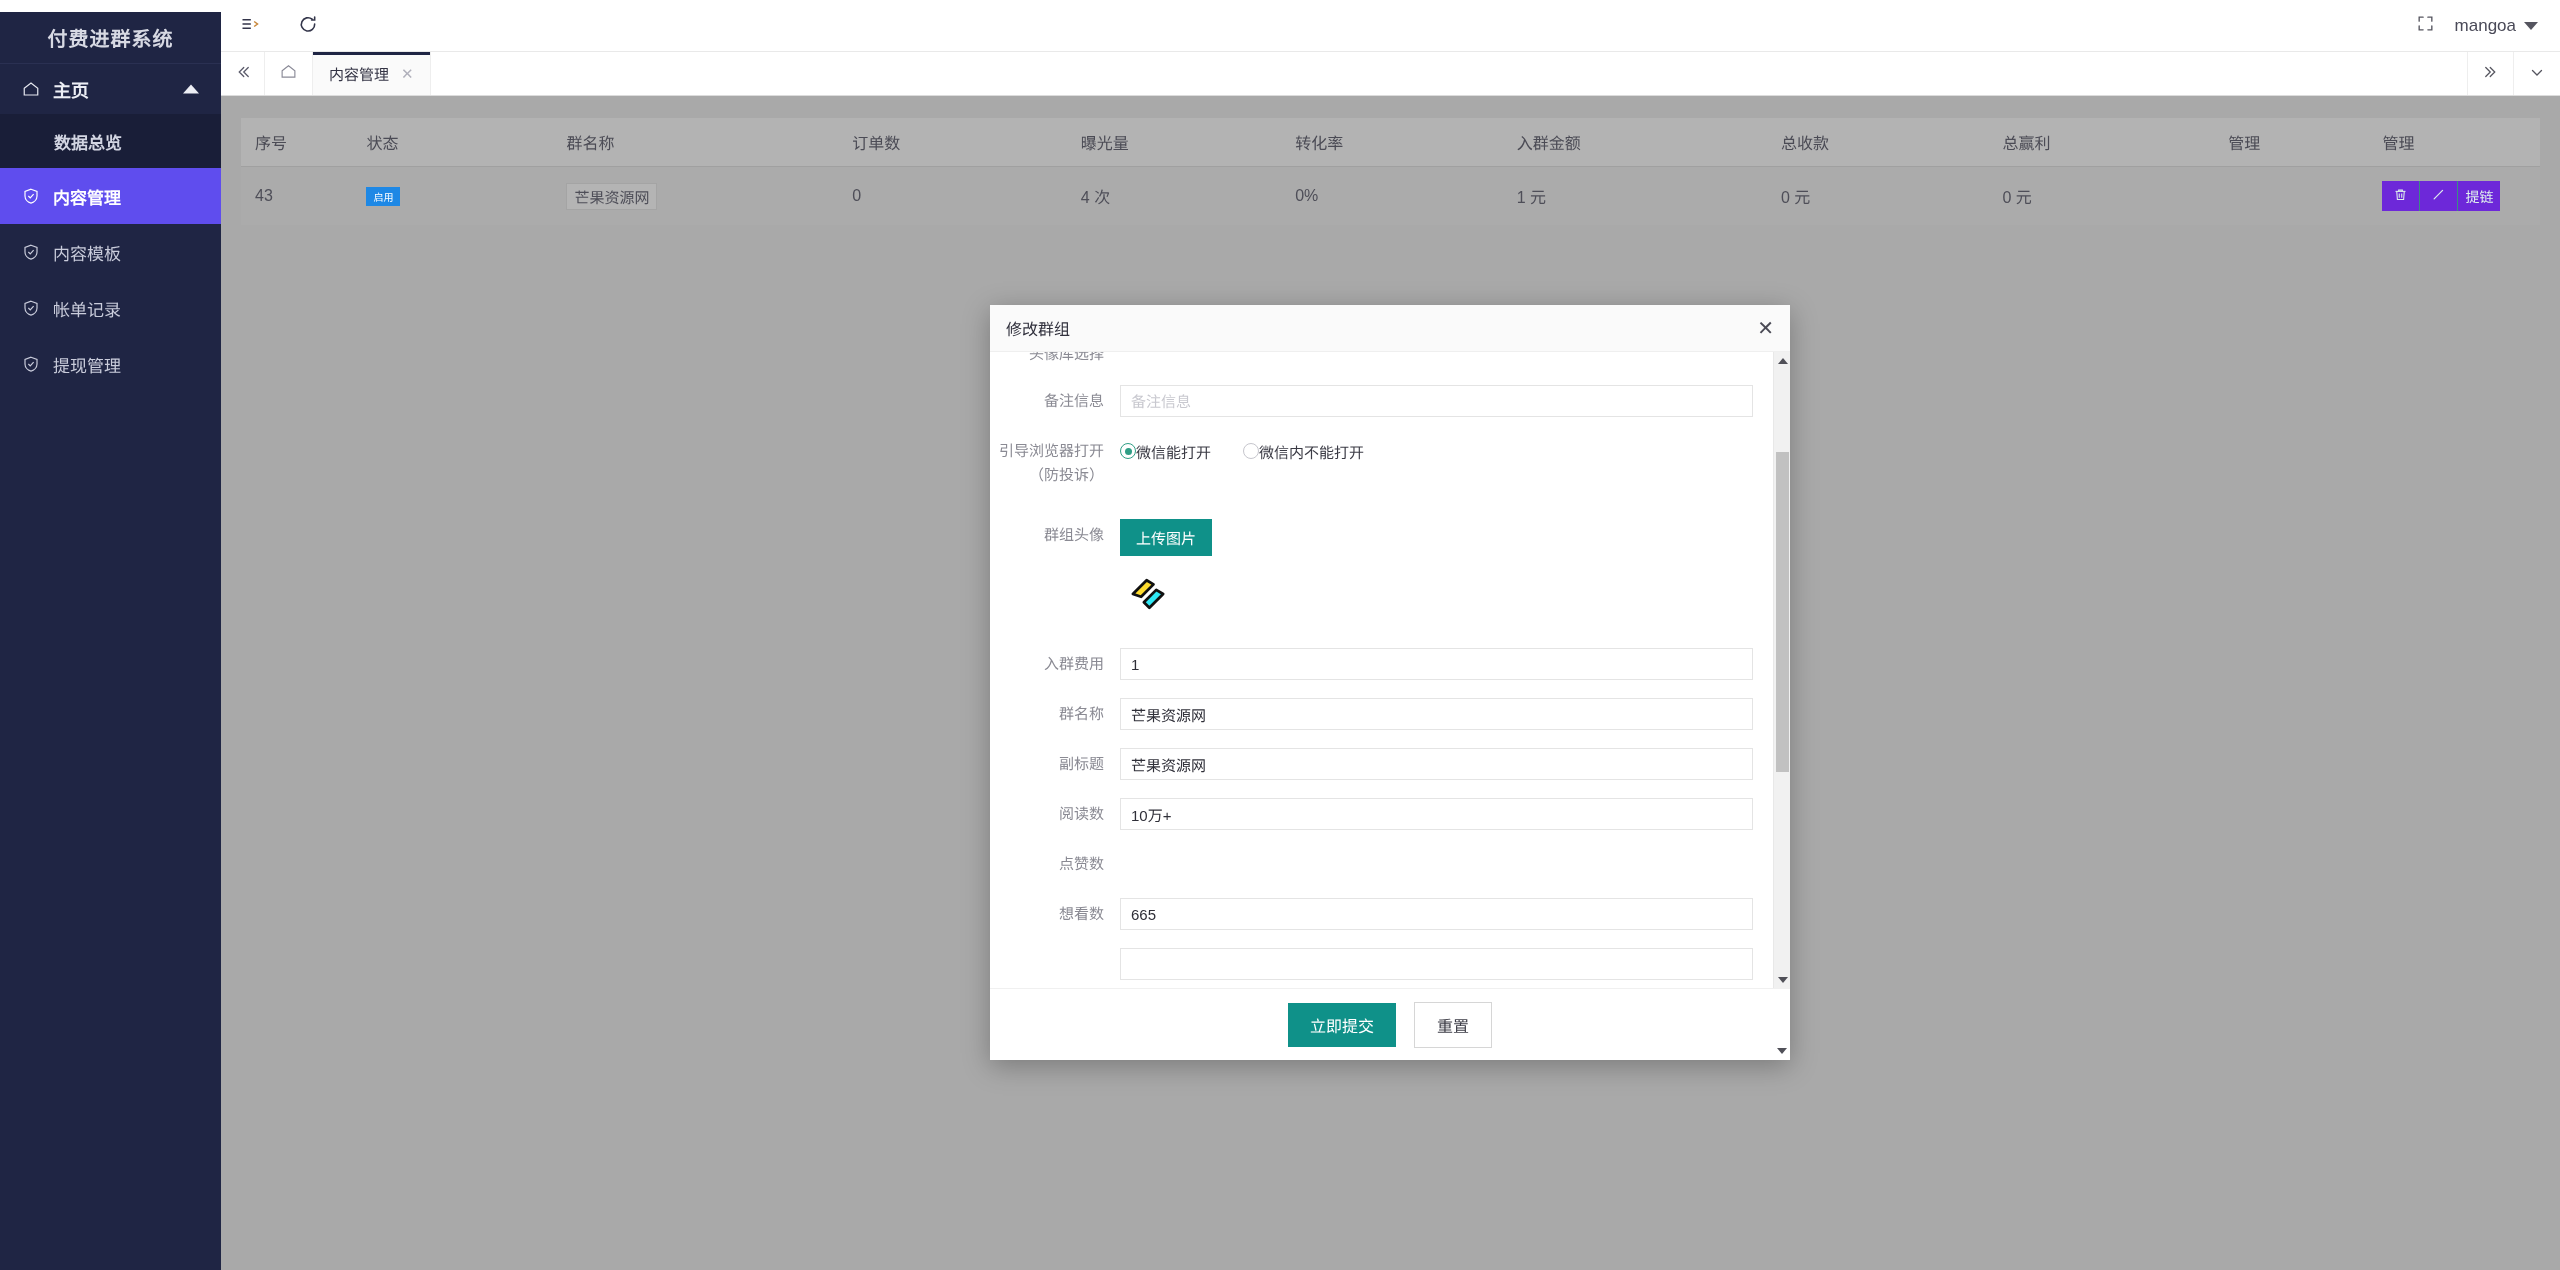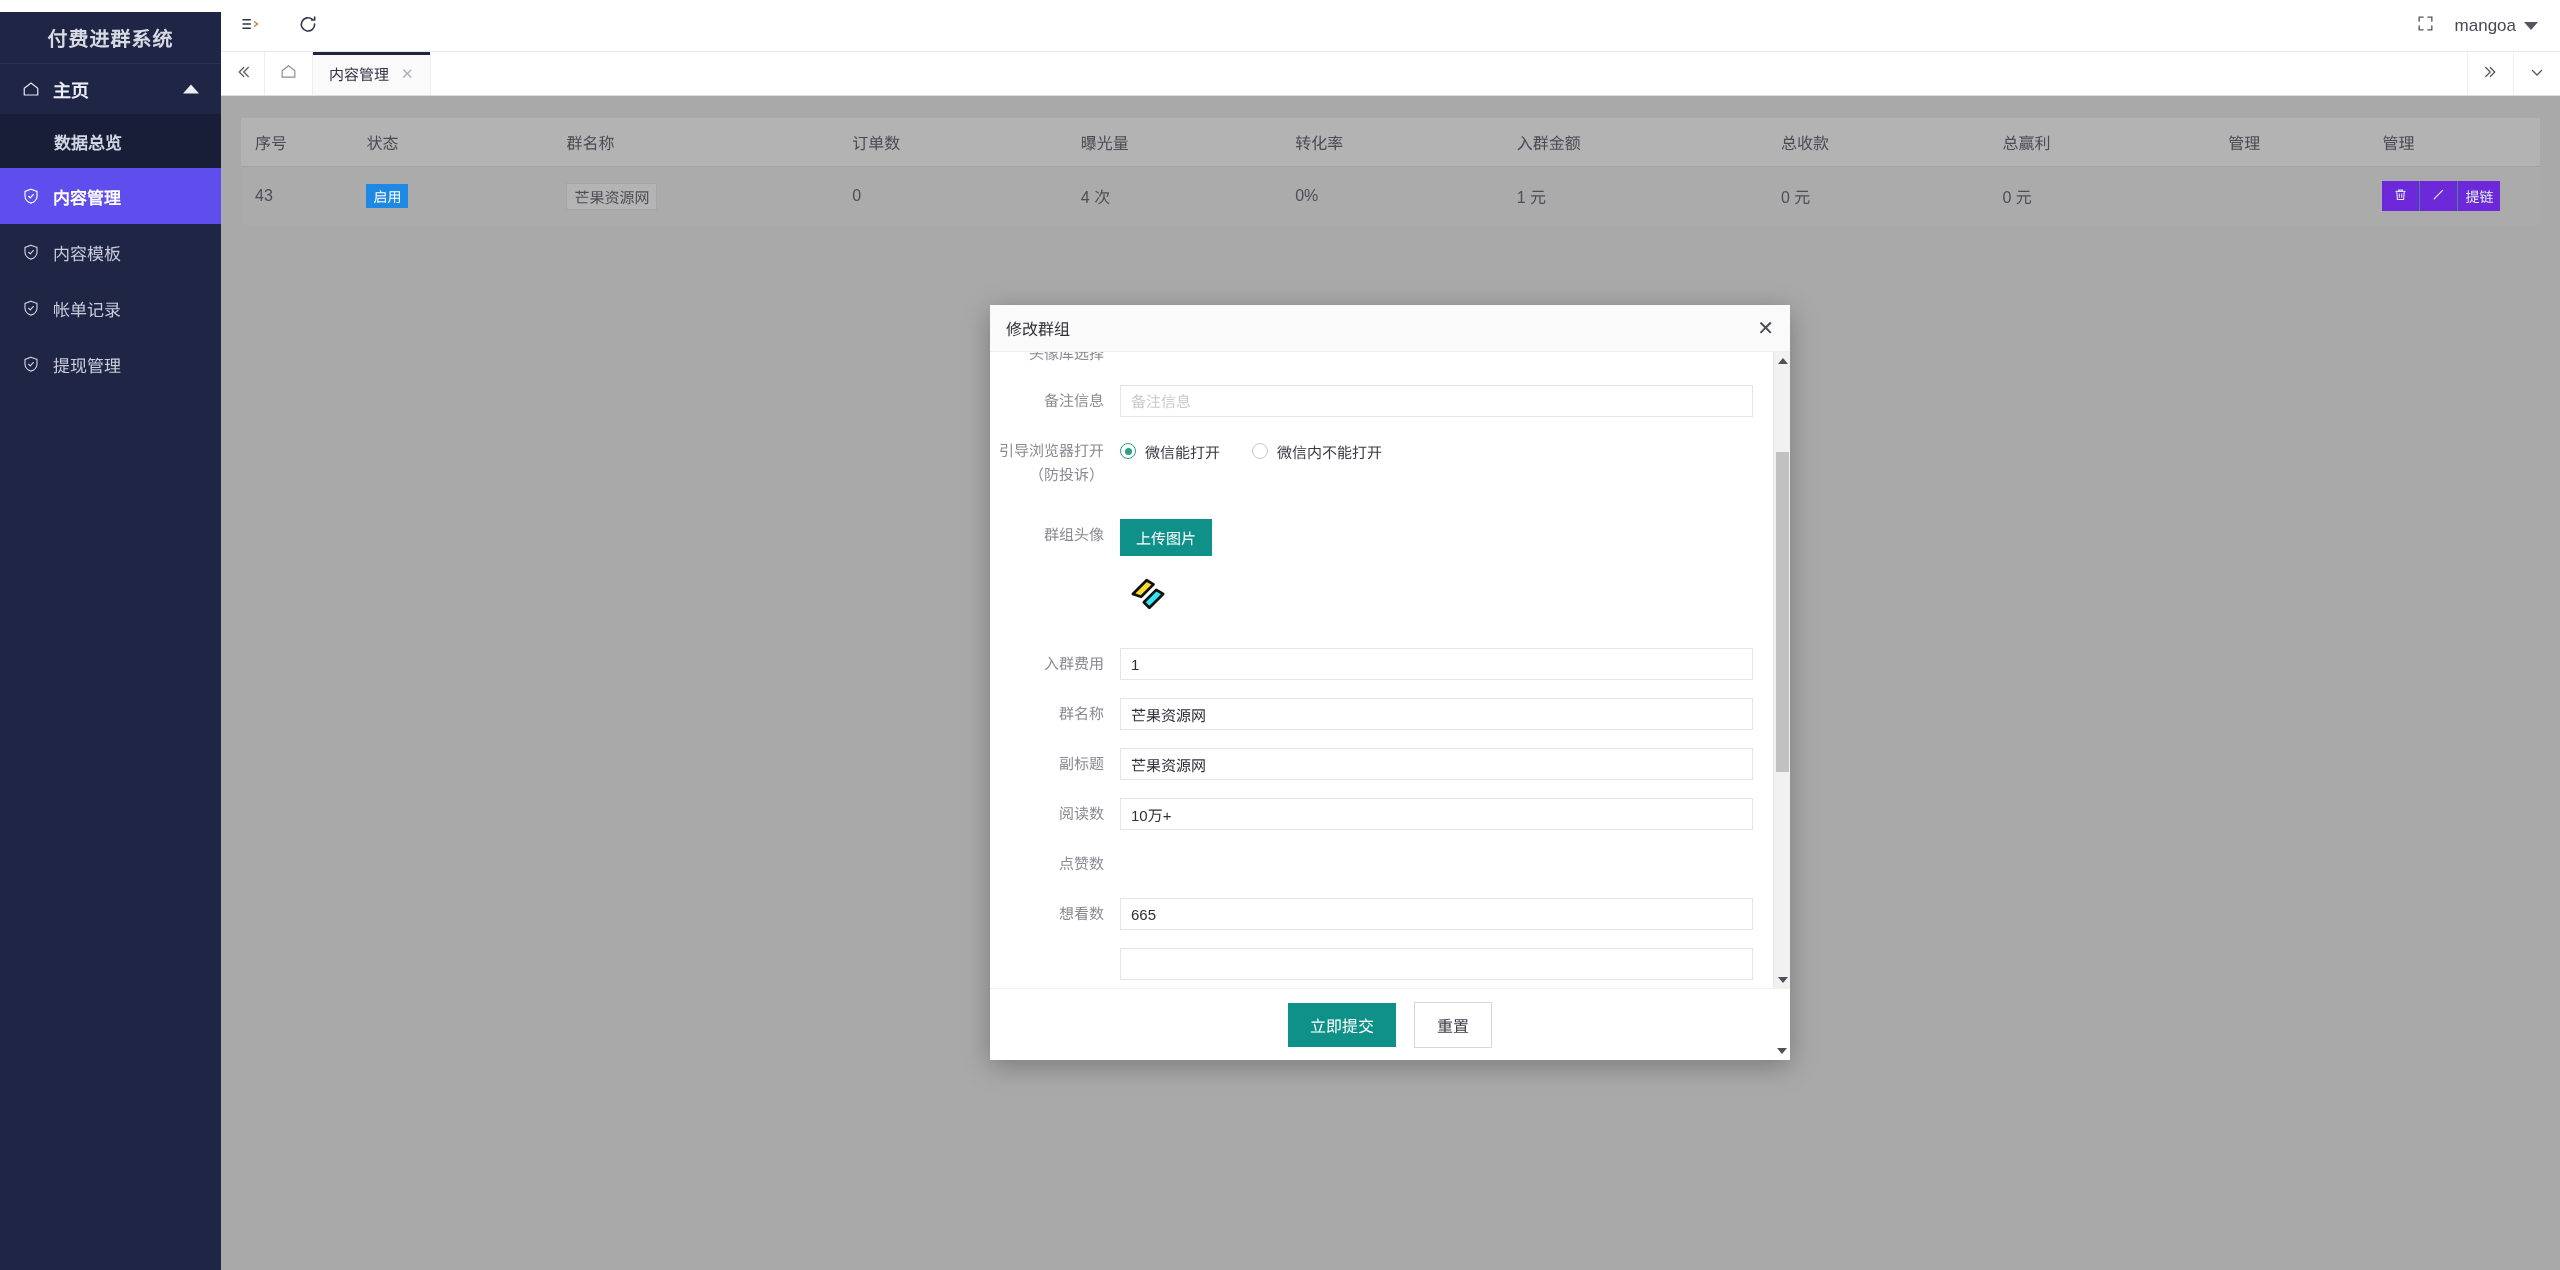--- a/index.html
+++ b/index.html
@@ -187,21 +187,21 @@
     font-size: 16px;
     color: #4e4e58;
     padding: 14px 0 14px 14px;
     background: #ababab;
     vertical-align: middle;
   }
   .badge-blue {
     display: inline-block;
     background: #1e88e5;
     color: #ffffff;
-    font-size: 14px;
+    font-size: 10px;
     padding: 2px 7px;
   }
   .name-chip {
     display: inline-block;
     background: #b4b4b4;
     border: 1px solid #a4a4a4;
     color: #4e4e58;
     font-size: 15px;
     padding: 2px 7px;
   }
@@ -294,21 +294,21 @@
     cursor: pointer;
   }
   .select-box .sel-caret {
     position: absolute; right: 10px; top: 50%; transform: translateY(-50%);
     width: 0; height: 0;
     border-left: 6px solid transparent;
     border-right: 6px solid transparent;
     border-top: 7px solid #c0c0c8;
   }
   .radio-row { display: flex; align-items: center; gap: 14px; height: 32px; }
-  .radio-opt { display: flex; align-items: center; gap: 9px; cursor: pointer; }
+  .radio-opt { display: flex; align-items: center; cursor: pointer; }
   .radio-dot {
     width: 16px; height: 16px; border-radius: 50%;
     border: 1px solid #c6c6cd; background: #fff;
     display: flex; align-items: center; justify-content: center;
     flex: none;
   }
   .radio-dot.on { border-color: #2f9e85; }
   .radio-dot.on::after {
     content: ""; width: 7px; height: 7px; border-radius: 50%; background: #2f9e85;
   }

